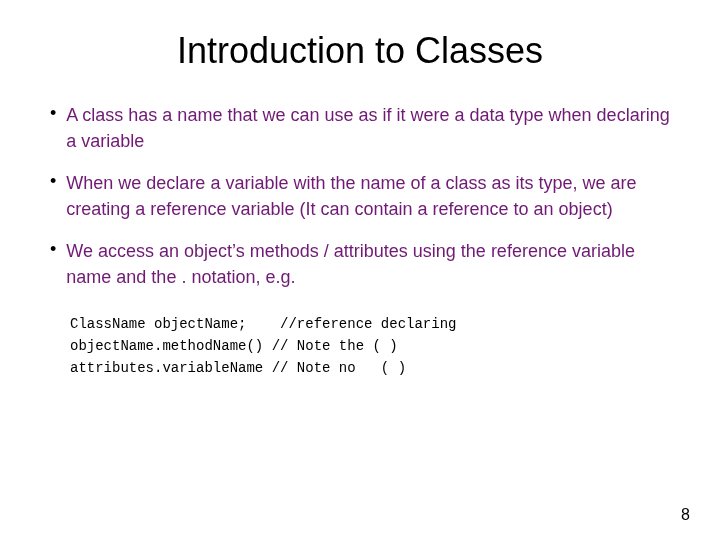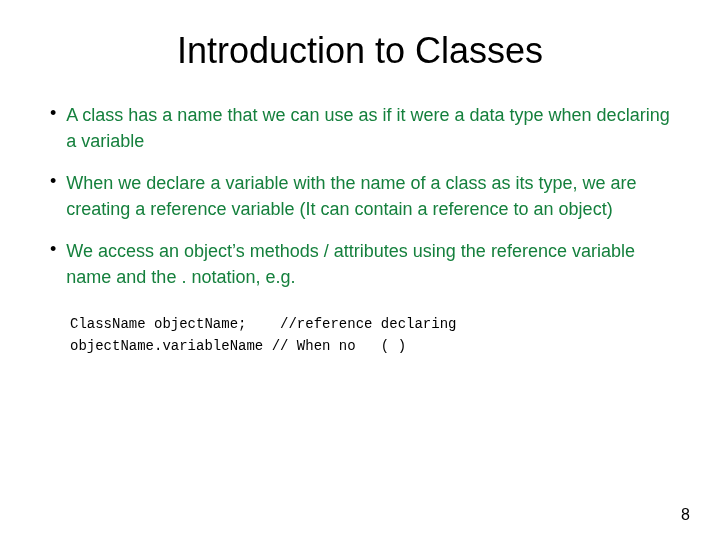--- a/index.html
+++ b/index.html
@@ -52,21 +52,21 @@
       font-size: 18px;
       margin-right: 10px;
       margin-top: 1px;
       flex-shrink: 0;
       color: #000000;
     }
 
     .bullet-text {
       font-size: 18px;
       line-height: 1.45;
-      color: #15803d;
+      color: #701a75;
       font-family: Arial, Helvetica, sans-serif;
     }
 
     .code-block {
       margin-top: 6px;
       margin-left: 0px;
       font-family: 'Courier New', Courier, monospace;
       font-size: 14px;
       line-height: 1.6;
       color: #000000;
@@ -105,20 +105,21 @@
       <span class="bullet-text">When we declare a variable with the name of a class as its type, we are creating a reference variable (It can contain a reference to an object)</span>
     </div>
 
     <div class="bullet-item">
       <span class="bullet-dot">•</span>
       <span class="bullet-text">We access an object’s methods / attributes using the reference variable name and the&nbsp;. notation, e.g.</span>
     </div>
 
     <div class="code-block">
       <span class="code-line">ClassName objectName;    //reference declaring</span>
-      <span class="code-line">objectName.variableName // When no   ( )</span>
+      <span class="code-line">objectName.methodName() // Note the ( )</span>
+      <span class="code-line">attributes.variableName // Note no   ( )</span>
     </div>
 
   </div>
 
 </div>
 
 <div class="page-number">8</div>
 
 </body></html>

